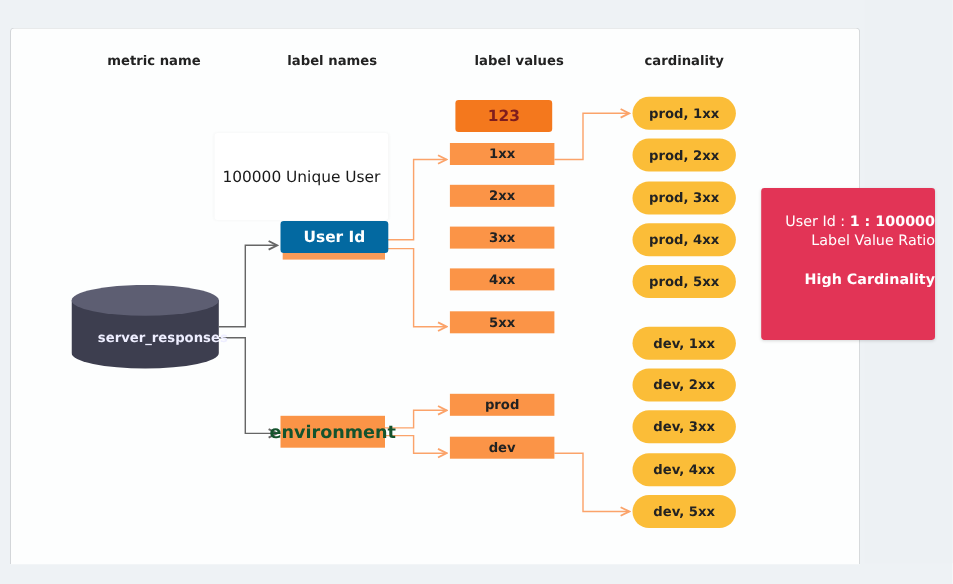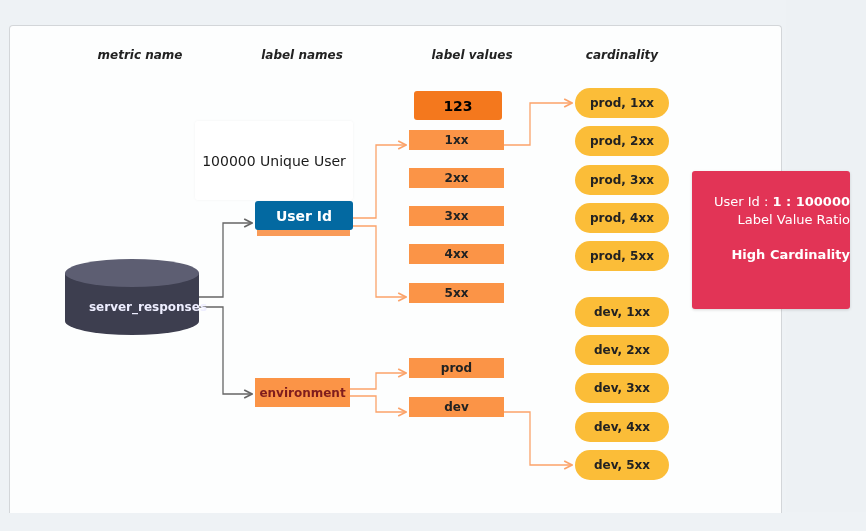--- a/index.html
+++ b/index.html
@@ -1,28 +1,28 @@
 <!DOCTYPE html>
 <html><head>
 <meta charset="utf-8">
 <style>
   html,body{margin:0;padding:0;}
   body{width:866px;height:531px;background:#eef2f5;position:relative;overflow:hidden;font-family:"DejaVu Sans","Liberation Sans",sans-serif;}
   .panel{position:absolute;left:9px;top:25px;width:771px;height:487px;background:#fdfefe;border:1px solid #d3d6d9;border-bottom:none;border-radius:4px 4px 0 0;}
   .rightbar{position:absolute;left:786px;top:0;width:80px;height:512px;background:#edf1f4;}
-  .col-head{position:absolute;top:48px;font-size:12px;font-weight:bold;color:#222;text-align:center;width:140px;font-style:italic;}
+  .col-head{position:absolute;top:48px;font-size:12px;font-weight:bold;color:#222;text-align:center;width:140px;}
   .note{position:absolute;left:195px;top:121px;width:158px;height:79px;background:#fff;border-radius:3px;box-shadow:0 0 3px rgba(0,0,0,0.05);display:flex;align-items:center;justify-content:center;font-size:14px;color:#1a1a1a;}
   .lbl{position:absolute;background:#0369a1;color:#fff;font-weight:bold;font-size:14px;display:flex;align-items:center;justify-content:center;border-radius:3px;}
   .lbl-under{position:absolute;background:#f99b58;}
   .val{position:absolute;left:409px;width:95px;height:20px;background:#fb9447;color:#222;font-weight:bold;font-size:12px;display:flex;align-items:center;justify-content:center;}
-  .val.top{background:#f4781d;color:#000000;font-size:14px;border-radius:3px;height:29px;left:414px;width:88px;top:91px;}
+  .val.top{background:#f4781d;color:#7f1d1d;font-size:14px;border-radius:3px;height:29px;left:414px;width:88px;top:91px;}
   .pill{position:absolute;left:575px;width:94px;height:30px;background:#fbbd38;border-radius:15px;color:#222;font-weight:bold;font-size:12px;display:flex;align-items:center;justify-content:center;}
   .db{position:absolute;left:65px;top:259px;width:134px;height:78px;}
   .db-label{position:absolute;left:65px;top:300px;width:134px;text-align:center;color:#eef;font-size:12px;font-weight:bold;padding-left:16px;}
-  .env{position:absolute;left:255px;top:378px;width:95px;height:29px;background:#fb9447;color:#7f1d1d;font-weight:bold;font-size:12px;display:flex;align-items:center;justify-content:center;}
+  .env{position:absolute;left:255px;top:378px;width:95px;height:29px;background:#fb9447;color:#14532d;font-weight:bold;font-size:16px;display:flex;align-items:center;justify-content:center;}
   .alert{position:absolute;left:692px;top:171px;width:158px;height:138px;background:#e23456;border-radius:3px;color:#fff;text-align:right;box-shadow:0 1px 3px rgba(0,0,0,0.15);}
   .alert .l1{margin-top:23px;font-size:13px;}
   .alert .l1 b{font-weight:bold;}
   .alert .l2{font-size:13px;margin-top:3px;}
   .alert .l3{font-size:13px;font-weight:bold;margin-top:20px;padding-left:11px;}
   svg.lines{position:absolute;left:0;top:0;width:866px;height:531px;pointer-events:none;}
 </style>
 </head>
 <body>
 

